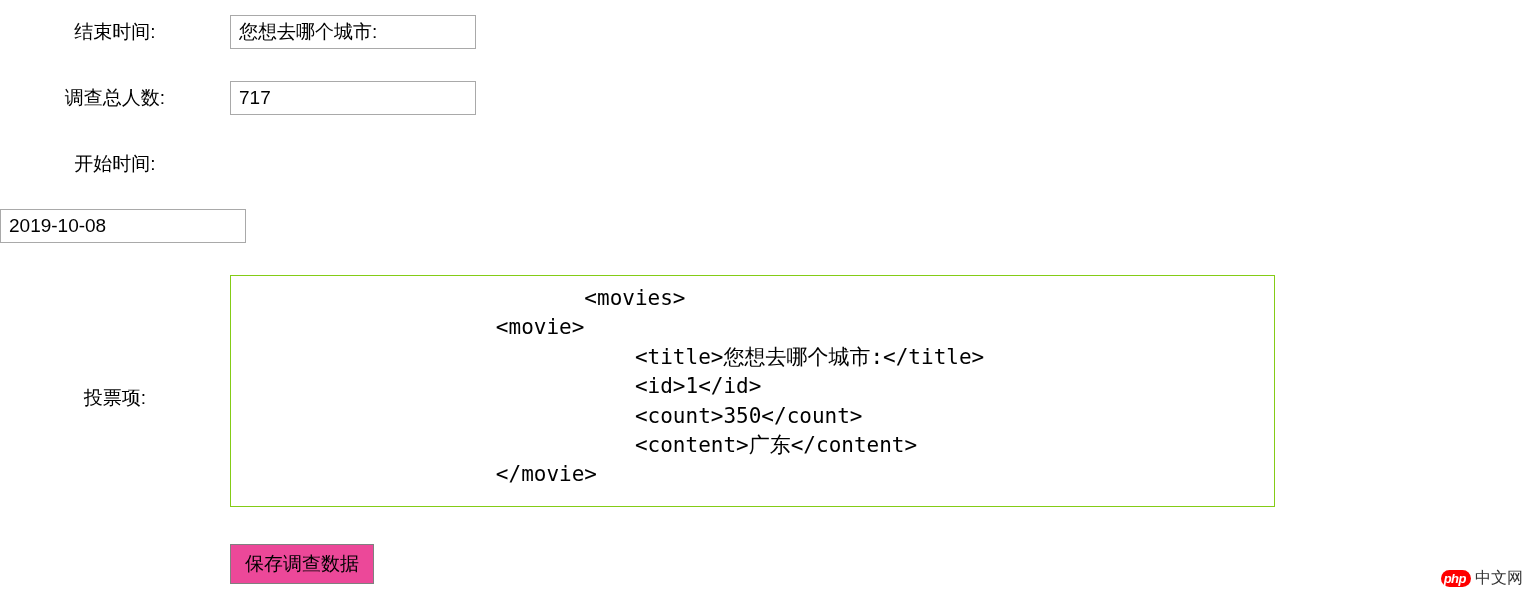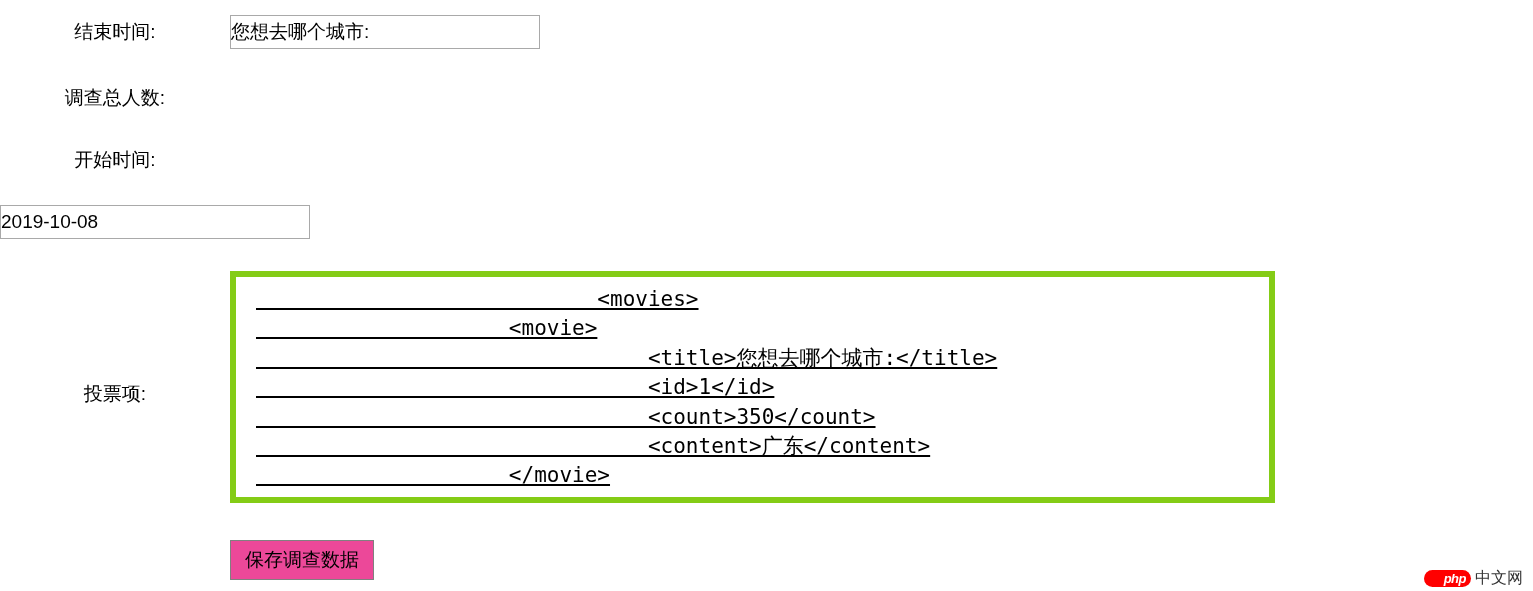--- a/index.html
+++ b/index.html
@@ -21,42 +21,41 @@
       width: 230px;
       text-align: center;
       padding-top: 4px;
       flex-shrink: 0;
     }
     .label-cell.textarea-label {
       padding-top: 110px;
     }
     .input-cell { flex: 0 0 auto; }
     input[type=text] {
-      width: 310px;
+      width: 246px;
       height: 34px;
-      padding: 4px 0;
+      padding: 4px 8px;
       font-size: 19px;
       font-family: inherit;
       border: 1px solid #a9a9a9;
       outline: none;
     }
     textarea {
       width: 1045px;
       height: 232px;
-      padding: 8px 10px 2px 20px;
+      padding: 8px 10px 2px 12px;
       font-family: "NSimSun", SimSun, monospace;
       font-size: 21px;
       line-height: 1.4;
-      border: 6px solid #84cc16;
+      border: 1px solid #84cc16;
       resize: none;
       overflow: scroll;
       white-space: pre;
       text-align: left;
       color: #000;
-      text-decoration: underline;
     }
     button {
       font-family: inherit;
       font-size: 19px;
       padding: 6px 14px;
       background: #ec4899;
       border: 1px solid #808080;
       cursor: pointer;
     }
     .watermark {
@@ -71,36 +70,39 @@
       font-family: SimSun, serif;
     }
     .wm-badge {
       background: #ff0000;
       color: #fff;
       font-family: Arial, sans-serif;
       font-weight: bold;
       font-style: italic;
       font-size: 13px;
       border-radius: 9px;
-      padding: 1px 5px 1px 20px;
+      padding: 1px 5px 1px 3px;
       letter-spacing: -0.5px;
     }
   </style>
 </head>
 <body>
 
 <div class="form-row">
   <div class="label-cell">结束时间:</div>
   <div class="input-cell">
     <input type="text" value="您想去哪个城市:" style="">
   </div>
 </div>
 
 <div class="form-row">
   <div class="label-cell">调查总人数:</div>
+  <div class="input-cell">
+    <input type="text" value="717" style="">
+  </div>
 </div>
 
 <div class="form-row">
   <div class="label-cell">开始时间:</div>
 </div>
 
 <div class="form-row">
   <div class="input-cell">
     <input type="text" value="2019-10-08" style="">
   </div>

